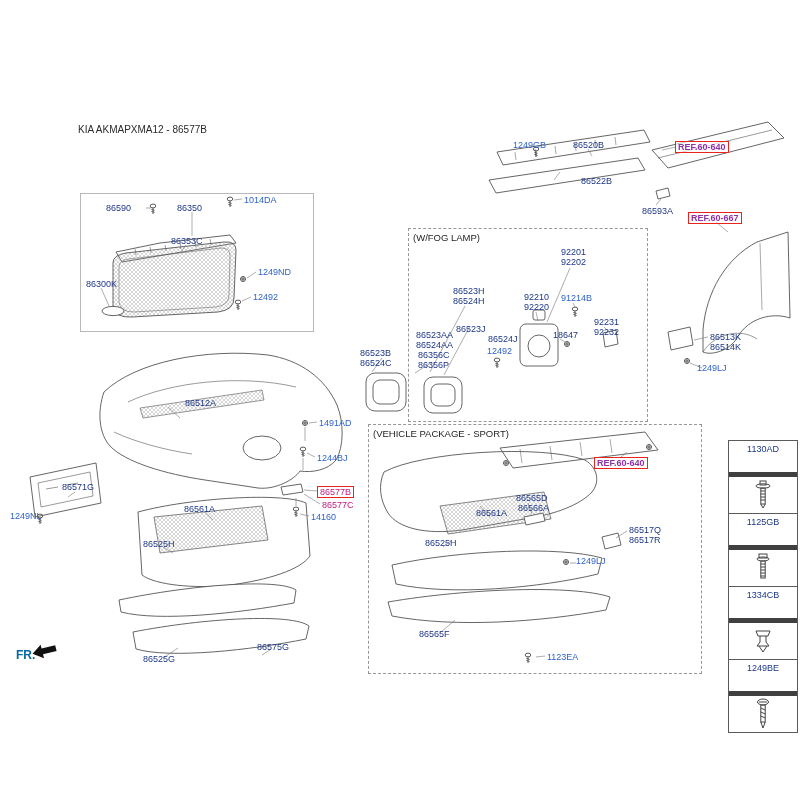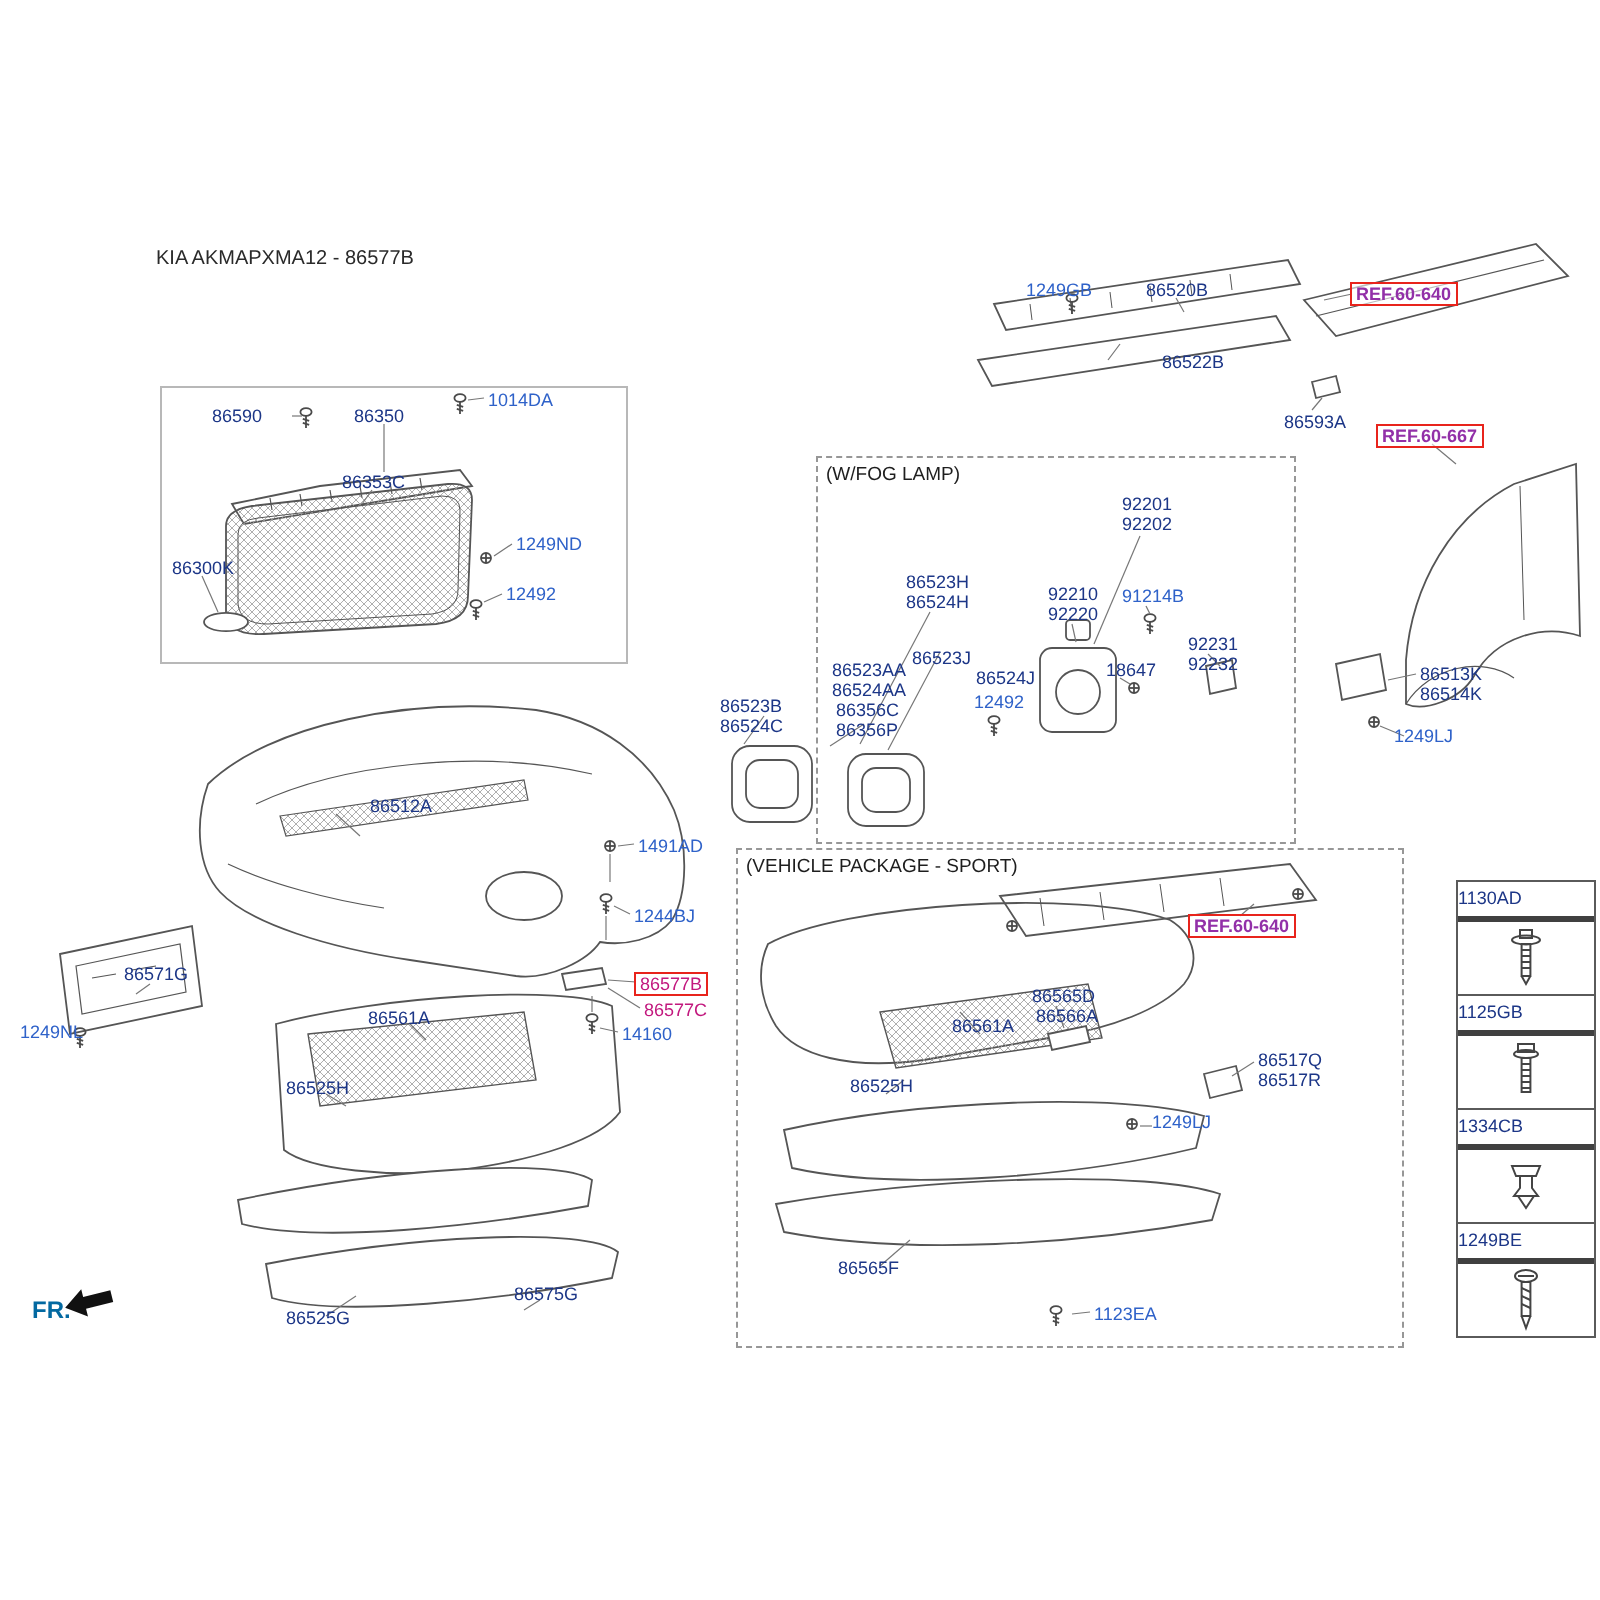--- a/index.html
+++ b/index.html
@@ -14,21 +14,21 @@
   .boxed{border:1px solid var(--box_red);padding:0 2px;margin-left:-3px;margin-top:-1px;background:rgba(255,255,255,.6);}
   #header-title{position:absolute;left:78px;top:124px;font-size:10px;color:#2a2a2a;}
   #grille-box{position:absolute;left:80px;top:193px;width:232px;height:137px;border:1px solid #b8b8b8;}
   .dashed{position:absolute;border:1px dashed #979797;}
   #fog-box{left:408px;top:228px;width:238px;height:192px;}
   #sport-box{left:368px;top:424px;width:332px;height:248px;}
   .section-title{position:absolute;left:4px;top:3px;font-size:9.5px;color:#1e1e1e;white-space:nowrap;}
   #legend{position:absolute;left:728px;top:440px;width:68px;border:1px solid #5a5a5a;background:#fff;}
   .leg-row{border-bottom:1px solid #5a5a5a;}
   .leg-row:last-child{border-bottom:none;}
-  .leg-part{font-size:9px;color:var(--navy);text-align:left;padding:3px 0 4px;border-bottom:3px solid #404040;cursor:pointer;}
+  .leg-part{font-size:9px;color:var(--navy);text-align:center;padding:3px 0 18px;border-bottom:5px solid #404040;cursor:pointer;}
   .leg-icon{height:36px;display:flex;align-items:center;justify-content:center;}
   #fr{position:absolute;left:16px;top:648px;font-size:12px;font-weight:bold;color:#0369a1;}
 </style>
 </head>
 <body>
 
 <div id="canvas">
 
   <svg id="art" width="800" height="800" viewBox="0 0 800 800">
     <defs>

